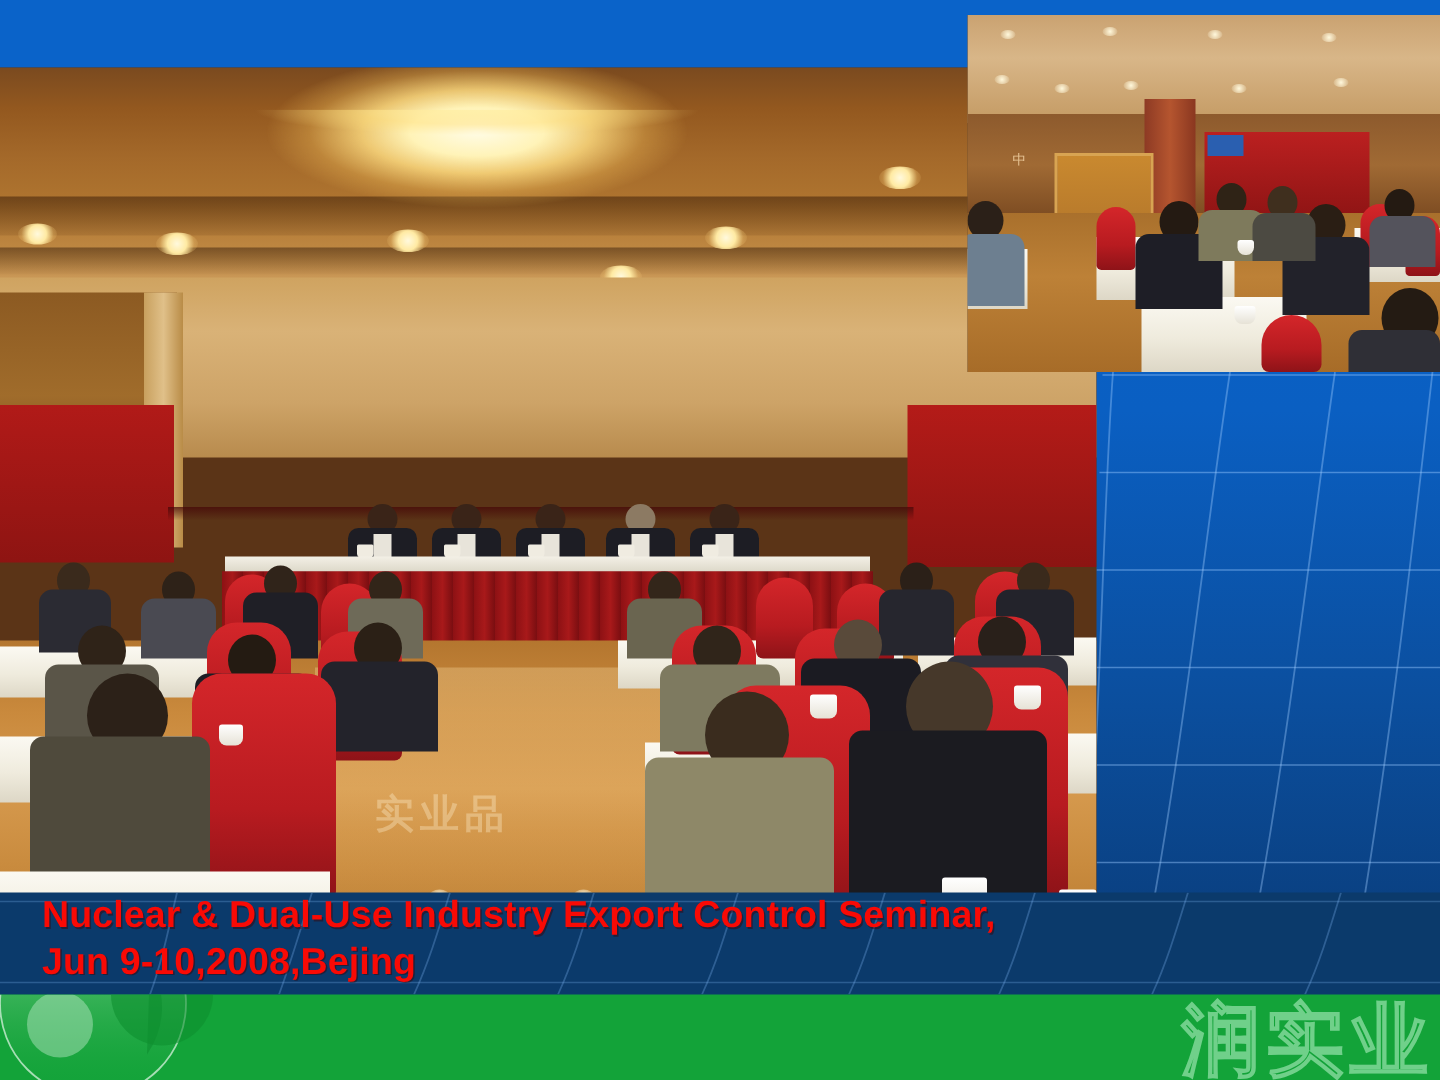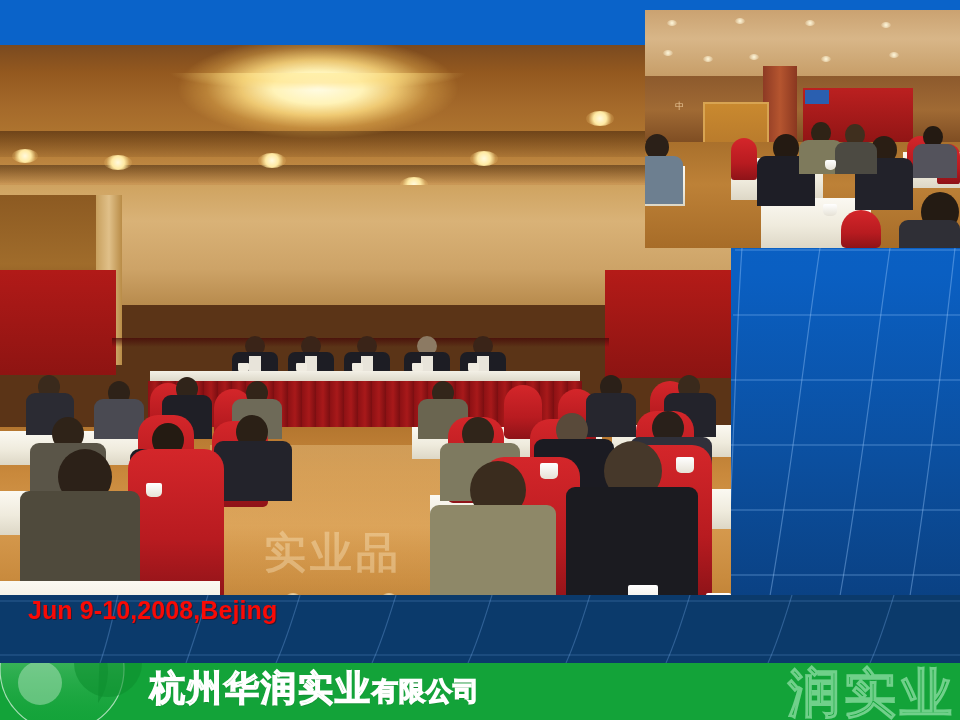--- a/index.html
+++ b/index.html
@@ -127,22 +127,22 @@
   
   .floor{
     position:absolute;left:0;top:382px;width:731px;height:214px;
     background:linear-gradient(180deg,#b4762f 0%,#c9893c 22%,#d69a4e 46%,#c98b3e 70%,#b3762c 100%);
   }
   .floor-gloss{
     position:absolute;left:210px;top:400px;width:250px;height:196px;
     background:linear-gradient(180deg,rgba(255,228,170,.30),rgba(255,210,140,.10) 55%,rgba(255,200,120,0));
   }
   .floor-wm{
-    position:absolute;left:264px;top:480px;width:220px;height:50px;
-    color:rgba(255,240,210,.35);font-size:42px;letter-spacing:4px;font-weight:700;
+    position:absolute;left:250px;top:480px;width:220px;height:50px;
+    color:rgba(255,240,210,.35);font-size:26px;letter-spacing:4px;font-weight:700;
     font-family:"DejaVu Sans",sans-serif;
   }
   .spot{position:absolute;width:14px;height:9px;border-radius:50%;
     background:radial-gradient(circle,#fff6d8,rgba(255,230,160,0));}
 
   
   .tbl{position:absolute;background:linear-gradient(180deg,#fbf9f2 0%,#efebdd 55%,#ddd7c6 100%);}
   .chair{position:absolute;border-radius:20px 20px 5px 5px;
     background:linear-gradient(180deg,#d4262a 0%,#b81b20 60%,#8e1318 100%);}
   .ph{position:absolute;border-radius:50%;}
@@ -453,20 +453,21 @@
         <path d="M300 0 C292 26, 286 46, 276 68"></path>
         <path d="M396 0 C388 26, 382 46, 372 68"></path>
         <path d="M492 0 C484 26, 478 46, 468 68"></path>
         <path d="M590 0 C582 26, 576 46, 566 68"></path>
         <path d="M690 0 C682 26, 676 46, 666 68"></path>
         <path d="M792 0 C784 26, 778 46, 768 68"></path>
         <path d="M894 0 C886 26, 880 46, 870 68"></path>
       </g>
     </svg>
     <div class="caption-text">
+      <div>Nuclear &amp; Dual-Use Industry Export Control Seminar,</div>
       <div>Jun 9-10,2008,Bejing</div>
     </div>
   </div>
 
   <div class="green-band">
     <svg class="deco" viewBox="0 0 960 57" preserveAspectRatio="none">
       <defs>
         <linearGradient id="gl" x1="0" y1="0" x2="0" y2="1">
           <stop offset="0" stop-color="#9fdcae" stop-opacity=".85"></stop>
           <stop offset="1" stop-color="#13a339" stop-opacity="0"></stop>
@@ -475,19 +476,16 @@
       <circle cx="62" cy="6" r="62" fill="url(#gl)"></circle>
       <circle cx="62" cy="6" r="62" fill="none" stroke="#d7f2de" stroke-opacity=".75" stroke-width="1.2"></circle>
       <circle cx="40" cy="20" r="22" fill="#bfe8ca" fill-opacity=".45"></circle>
       <path d="M100 -20 a72 62 0 0 1 -2 60" fill="#0d8b2d" fill-opacity=".55"></path>
       <circle cx="108" cy="0" r="34" fill="#0e8f2f" fill-opacity=".6"></circle>
     </svg>
 
     <div class="wm-cn">润实业</div>
 
     <div class="logo-wrap">
-      <div class="logo-cn">
-        <span>杭州华润实业</span><span class="small">有限公司</span>
-      </div>
     </div>
   </div>
 
 </div>
 
 </body></html>

